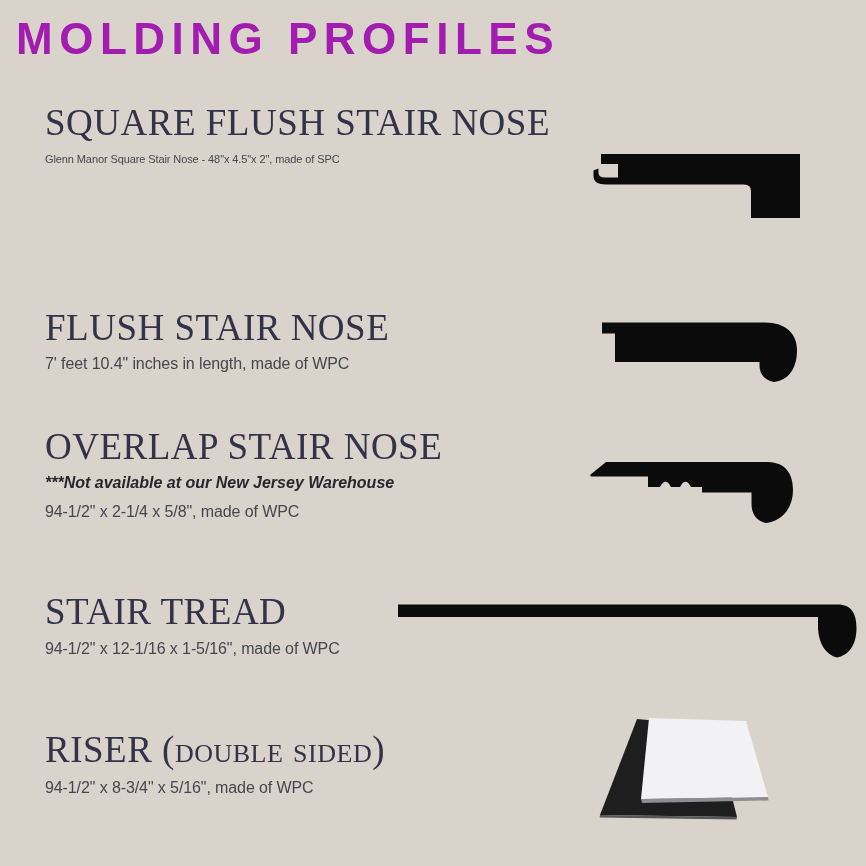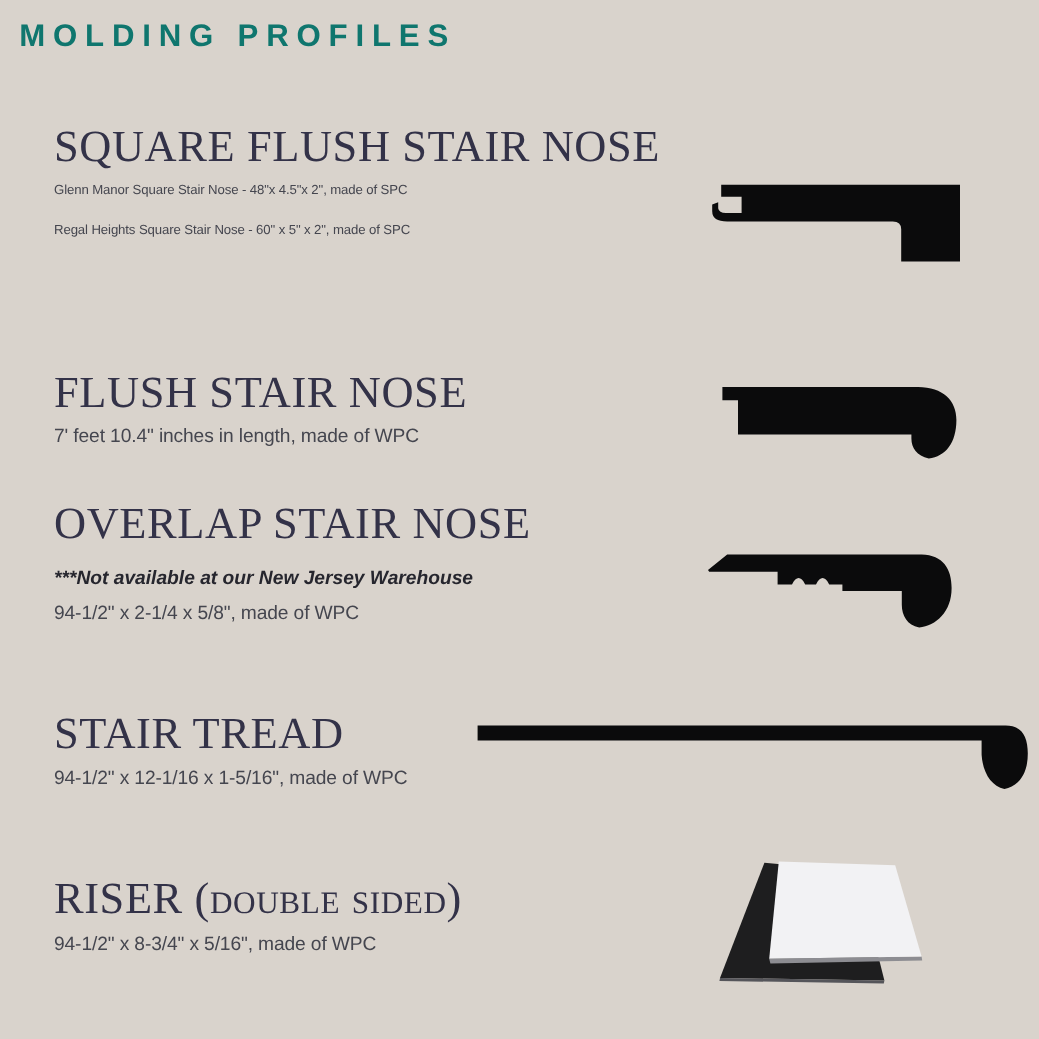--- a/index.html
+++ b/index.html
@@ -4,22 +4,22 @@
 <style>
   html,body{margin:0;padding:0;}
   body{
     width:866px;height:866px;position:relative;overflow:hidden;
     background:#d9d3cc;
     font-family:"Liberation Sans",sans-serif;
   }
   .abs{position:absolute;}
   .title{
     left:16px;top:14px;
-    font-size:26px;font-weight:700;letter-spacing:6.5px;
-    color:#0f766e;
+    font-size:44px;font-weight:700;letter-spacing:6.5px;
+    color:#a21caf;
     font-family:"Liberation Sans",sans-serif;
     white-space:nowrap;
   }
   .h{
     left:45px;
     font-family:"Liberation Serif",serif;
     font-variant:small-caps;
     font-size:37px;line-height:1.2;
     letter-spacing:0.5px;
     color:#333248;
@@ -50,27 +50,26 @@
   svg.overlay{position:absolute;left:0;top:0;pointer-events:none;}
 </style>
 </head>
 <body style="background: rgb(217, 211, 204);">
 
 <div class="abs title">MOLDING PROFILES</div>
 
 <div class="abs h" style="top:101px;">SQUARE FLUSH STAIR NOSE</div>
 <div class="abs lines" style="top:143px;">
   <div>Glenn Manor Square Stair Nose - 48"x 4.5"x 2", made of SPC</div>
-  <div>Regal Heights Square Stair Nose - 60" x 5" x 2", made of SPC</div>
 </div>
 
 <div class="abs h" style="top:306px;">FLUSH STAIR NOSE</div>
 <div class="abs t" style="top:354px;">7' feet 10.4" inches in length, made of WPC</div>
 
-<div class="abs h" style="top:415px;">OVERLAP STAIR NOSE</div>
+<div class="abs h" style="top:425px;">OVERLAP STAIR NOSE</div>
 <div class="abs note" style="top:473px;">***Not available at our New Jersey Warehouse</div>
 <div class="abs t" style="top:502px;">94-1/2" x 2-1/4 x 5/8", made of WPC</div>
 
 <div class="abs h" style="top:590px;">STAIR TREAD</div>
 <div class="abs t" style="top:639px;">94-1/2" x 12-1/16 x 1-5/16", made of WPC</div>
 
 <div class="abs h" style="top:728px;">RISER (double sided)</div>
 <div class="abs t" style="top:778px;">94-1/2" x 8-3/4" x 5/16", made of WPC</div>
 
 <svg class="overlay" width="866" height="866" viewBox="0 0 866 866">

